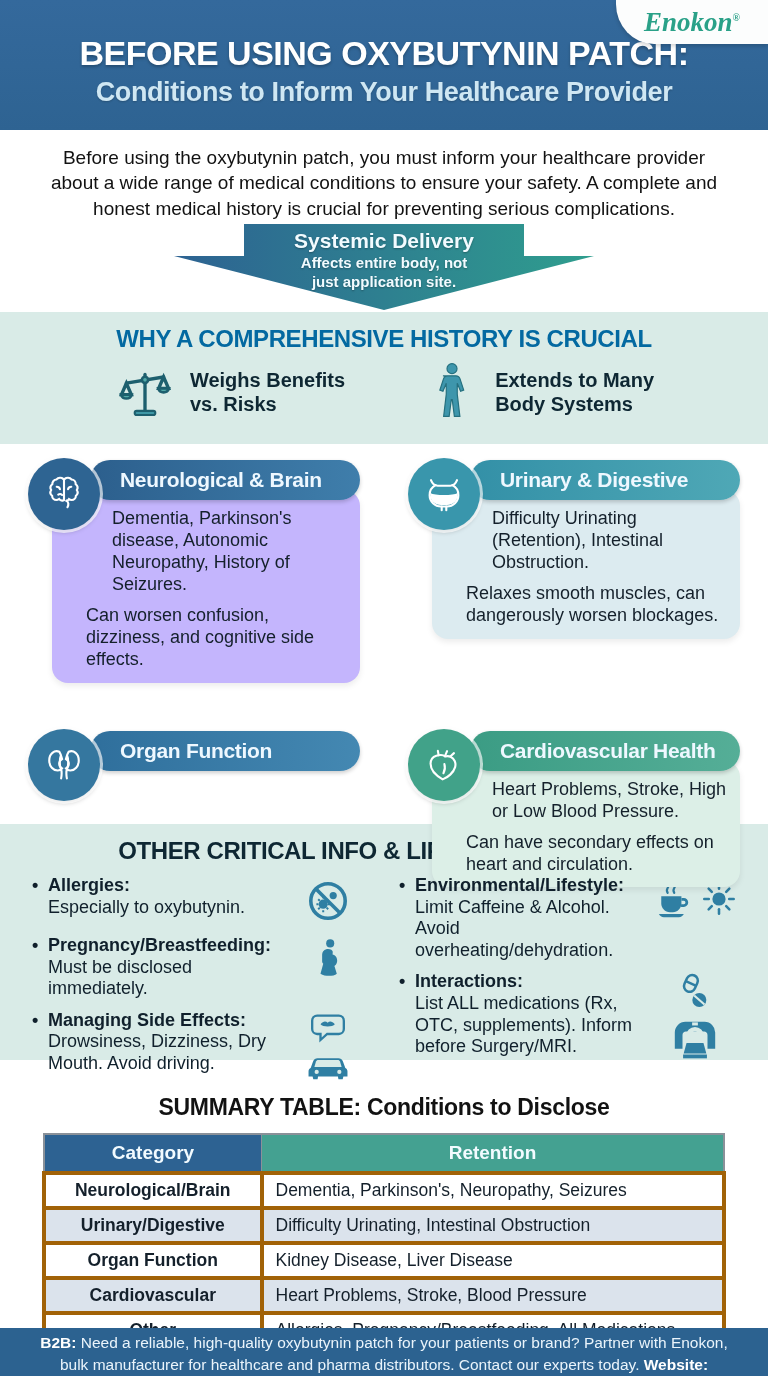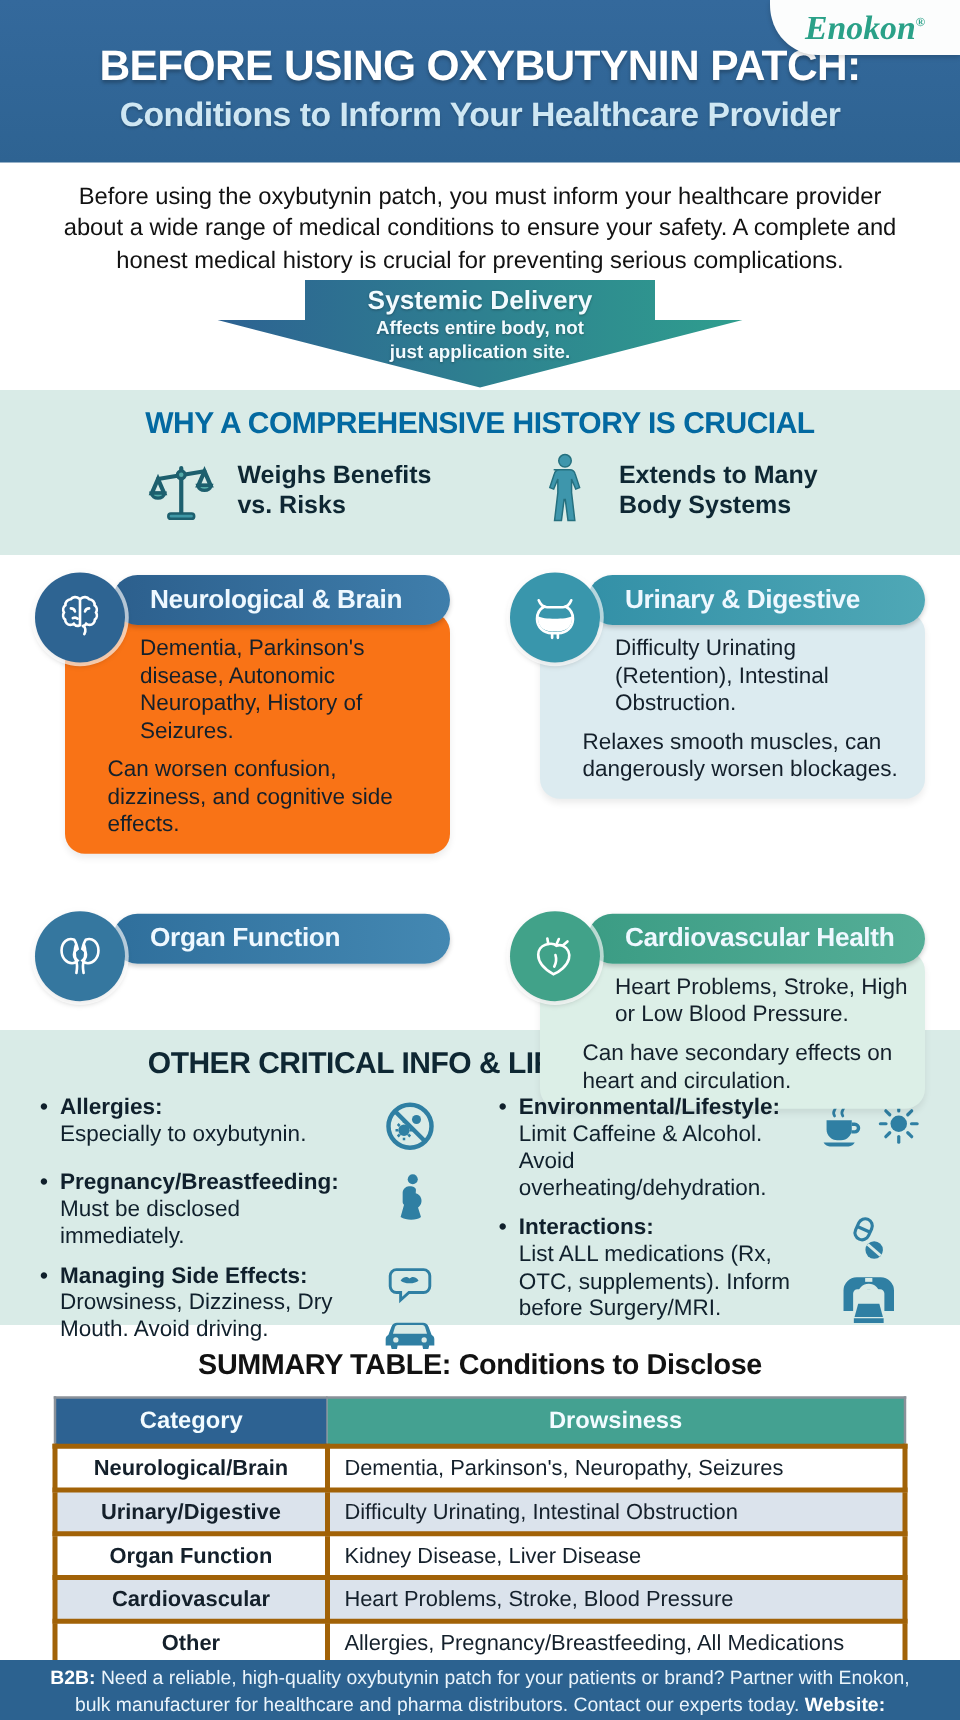--- a/index.html
+++ b/index.html
@@ -35,39 +35,39 @@
 
   
   .cards{height:380px;flex:none;box-sizing:border-box;padding:16px 28px 0;display:grid;grid-template-columns:1fr 1fr;column-gap:26px;row-gap:20px;gap:48px;}
   .card{position:relative;}
   .card-circle{position:absolute;left:0;top:-2px;width:72px;height:72px;border-radius:50%;display:flex;align-items:center;justify-content:center;z-index:2;box-shadow:0 0 0 3px rgba(255,255,255,.65),0 2px 5px rgba(0,0,0,.25);}
   .card-pill{margin-left:62px;height:40px;border-radius:20px;display:flex;align-items:center;padding-left:30px;position:relative;z-index:1;box-shadow:0 2px 4px rgba(0,0,0,.2);}
   .card-pill span{font-size:21px;font-weight:bold;color:#eef8ff;letter-spacing:-.3px;}
   .card-body{margin-left:24px;margin-top:-10px;border-radius:16px;padding:18px 10px 12px 12px;box-shadow:0 3px 6px rgba(0,0,0,.08);}
   .card-cond{margin:0 0 9px 48px;font-size:18px;line-height:1.22;color:#14202b;font-weight:500;}
   .card-impact{margin:0 0 0 22px;font-size:18px;line-height:1.22;color:#14202b;font-weight:500;}
-  .c-blue  .card-circle{background:#2e6492;} .c-blue  .card-pill{background:linear-gradient(90deg,#2c5f8d,#3f7eab);} .c-blue  .card-body{background:#f97316;}
+  .c-blue  .card-circle{background:#2e6492;} .c-blue  .card-pill{background:linear-gradient(90deg,#2c5f8d,#3f7eab);} .c-blue  .card-body{background:#c4b5fd;}
   .c-teal  .card-circle{background:#3996ac;} .c-teal  .card-pill{background:linear-gradient(90deg,#3390a7,#4fa8b6);} .c-teal  .card-body{background:#dcebf0;}
   .c-blue2 .card-circle{background:#35779f;} .c-blue2 .card-pill{background:linear-gradient(90deg,#2f6f9c,#4488b2);} .c-blue2 .card-body{background:#dfe7f0;}
   .c-green .card-circle{background:#41a289;} .c-green .card-pill{background:linear-gradient(90deg,#3b9c84,#55ae97);} .c-green .card-body{background:#dcefe7;}
 
   
   .other{height:236px;flex:none;background:#d9ebe7;box-sizing:border-box;padding:13px 30px 0;}
   .other h3{margin:0 0 10px;text-align:center;font-size:24px;letter-spacing:-.4px;color:#0e2733;}
   .other-cols{display:flex;gap:26px;}
   .ocol{flex:1;display:flex;flex-direction:column;gap:10px;}
   .bullet{display:flex;align-items:flex-start;gap:6px;}
   .btxt{flex:1;position:relative;padding-left:18px;font-size:18px;line-height:1.2;color:#10202c;font-weight:500;}
   .btxt::before{content:"•";position:absolute;left:2px;top:0;font-weight:bold;color:#10202c;}
   .blabel{display:block;font-weight:bold;}
   .bicons{flex:none;width:86px;display:flex;align-items:center;justify-content:center;gap:4px;flex-wrap:wrap;padding-top:2px;}
 
   
   .summary{height:268px;flex:none;box-sizing:border-box;padding-top:18px;}
-  .summary h3{margin:0 0 12px;text-align:center;font-size:23px;color:#121212;letter-spacing:-.3px;}
+  .summary h3{margin:16px 0 12px;text-align:center;font-size:23px;color:#121212;letter-spacing:-.3px;}
   table.sum{width:684px;margin:0 auto;border-collapse:collapse;border:2px solid #8a9199;}
   table.sum th{font-size:19px;font-weight:bold;color:#f2fbff;height:34px;border:1px solid #8a9199;}
   th.th-cat{background:#2d6292;width:214px;}
   th.th-cond{background:#44a191;}
   table.sum td{font-size:17.5px;height:31px;border:4px solid #a16207;padding:0 12px;color:#14202b;}
   td.cat{font-weight:bold;text-align:center;color:#0e1b26;}
   tr.alt td{background:#dbe3ec;}
   tr.norm td{background:#ffffff;}
 
   
@@ -334,21 +334,21 @@
 
     </div>
   </section>
 
   <section class="summary">
     <h3>SUMMARY TABLE: Conditions to Disclose</h3>
     <table class="sum">
       <thead>
         <tr>
           <th class="th-cat">Category</th>
-          <th class="th-cond">Drowsiness</th>
+          <th class="th-cond">Retention</th>
         </tr>
       </thead>
       <tbody>
         <tr class="norm">
           <td class="cat">Neurological/Brain</td>
           <td>Dementia, Parkinson's, Neuropathy, Seizures</td>
         </tr>
         <tr class="alt">
           <td class="cat">Urinary/Digestive</td>
           <td>Difficulty Urinating, Intestinal Obstruction</td>

